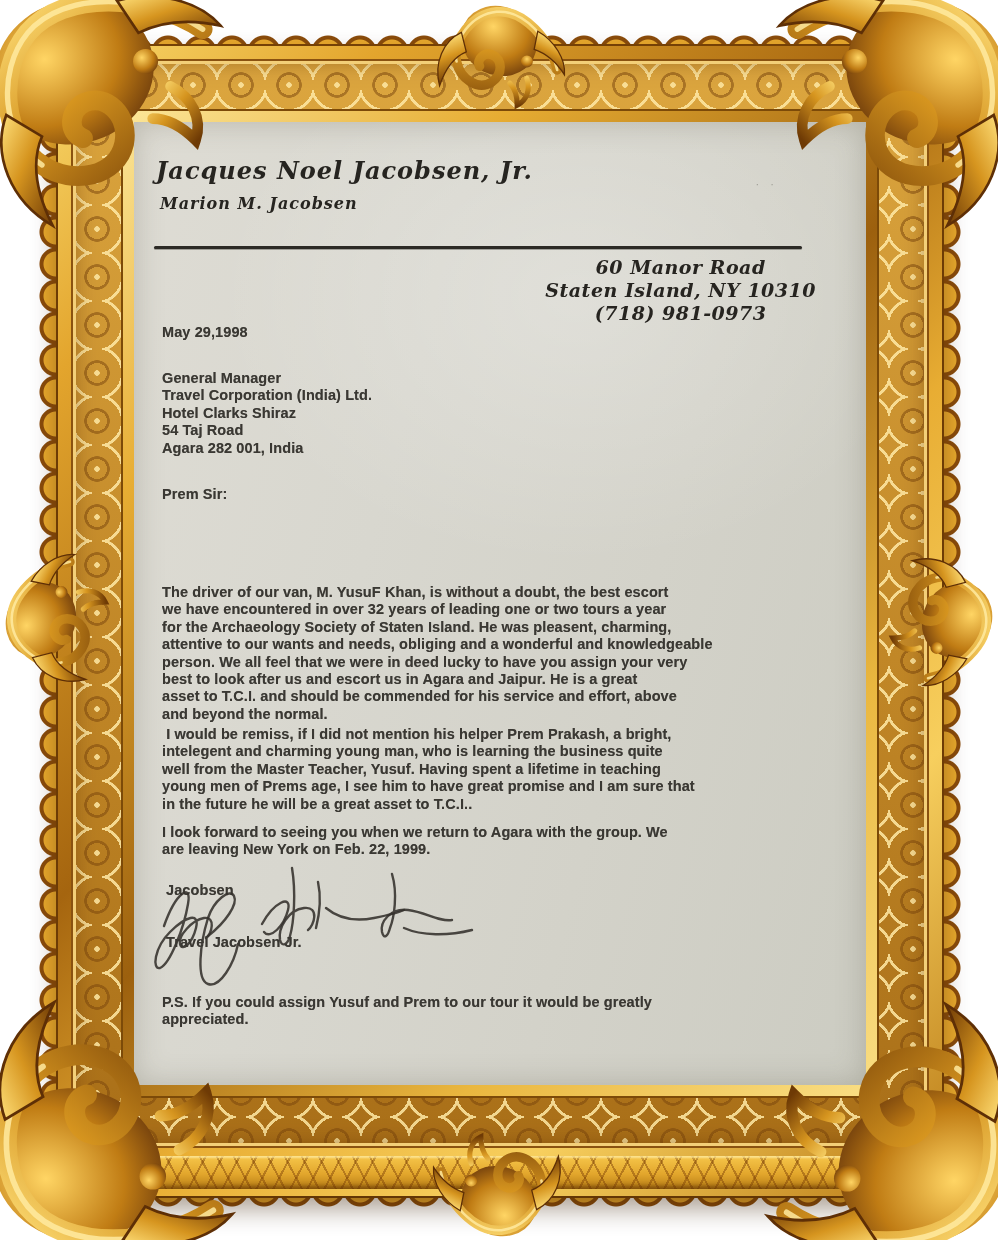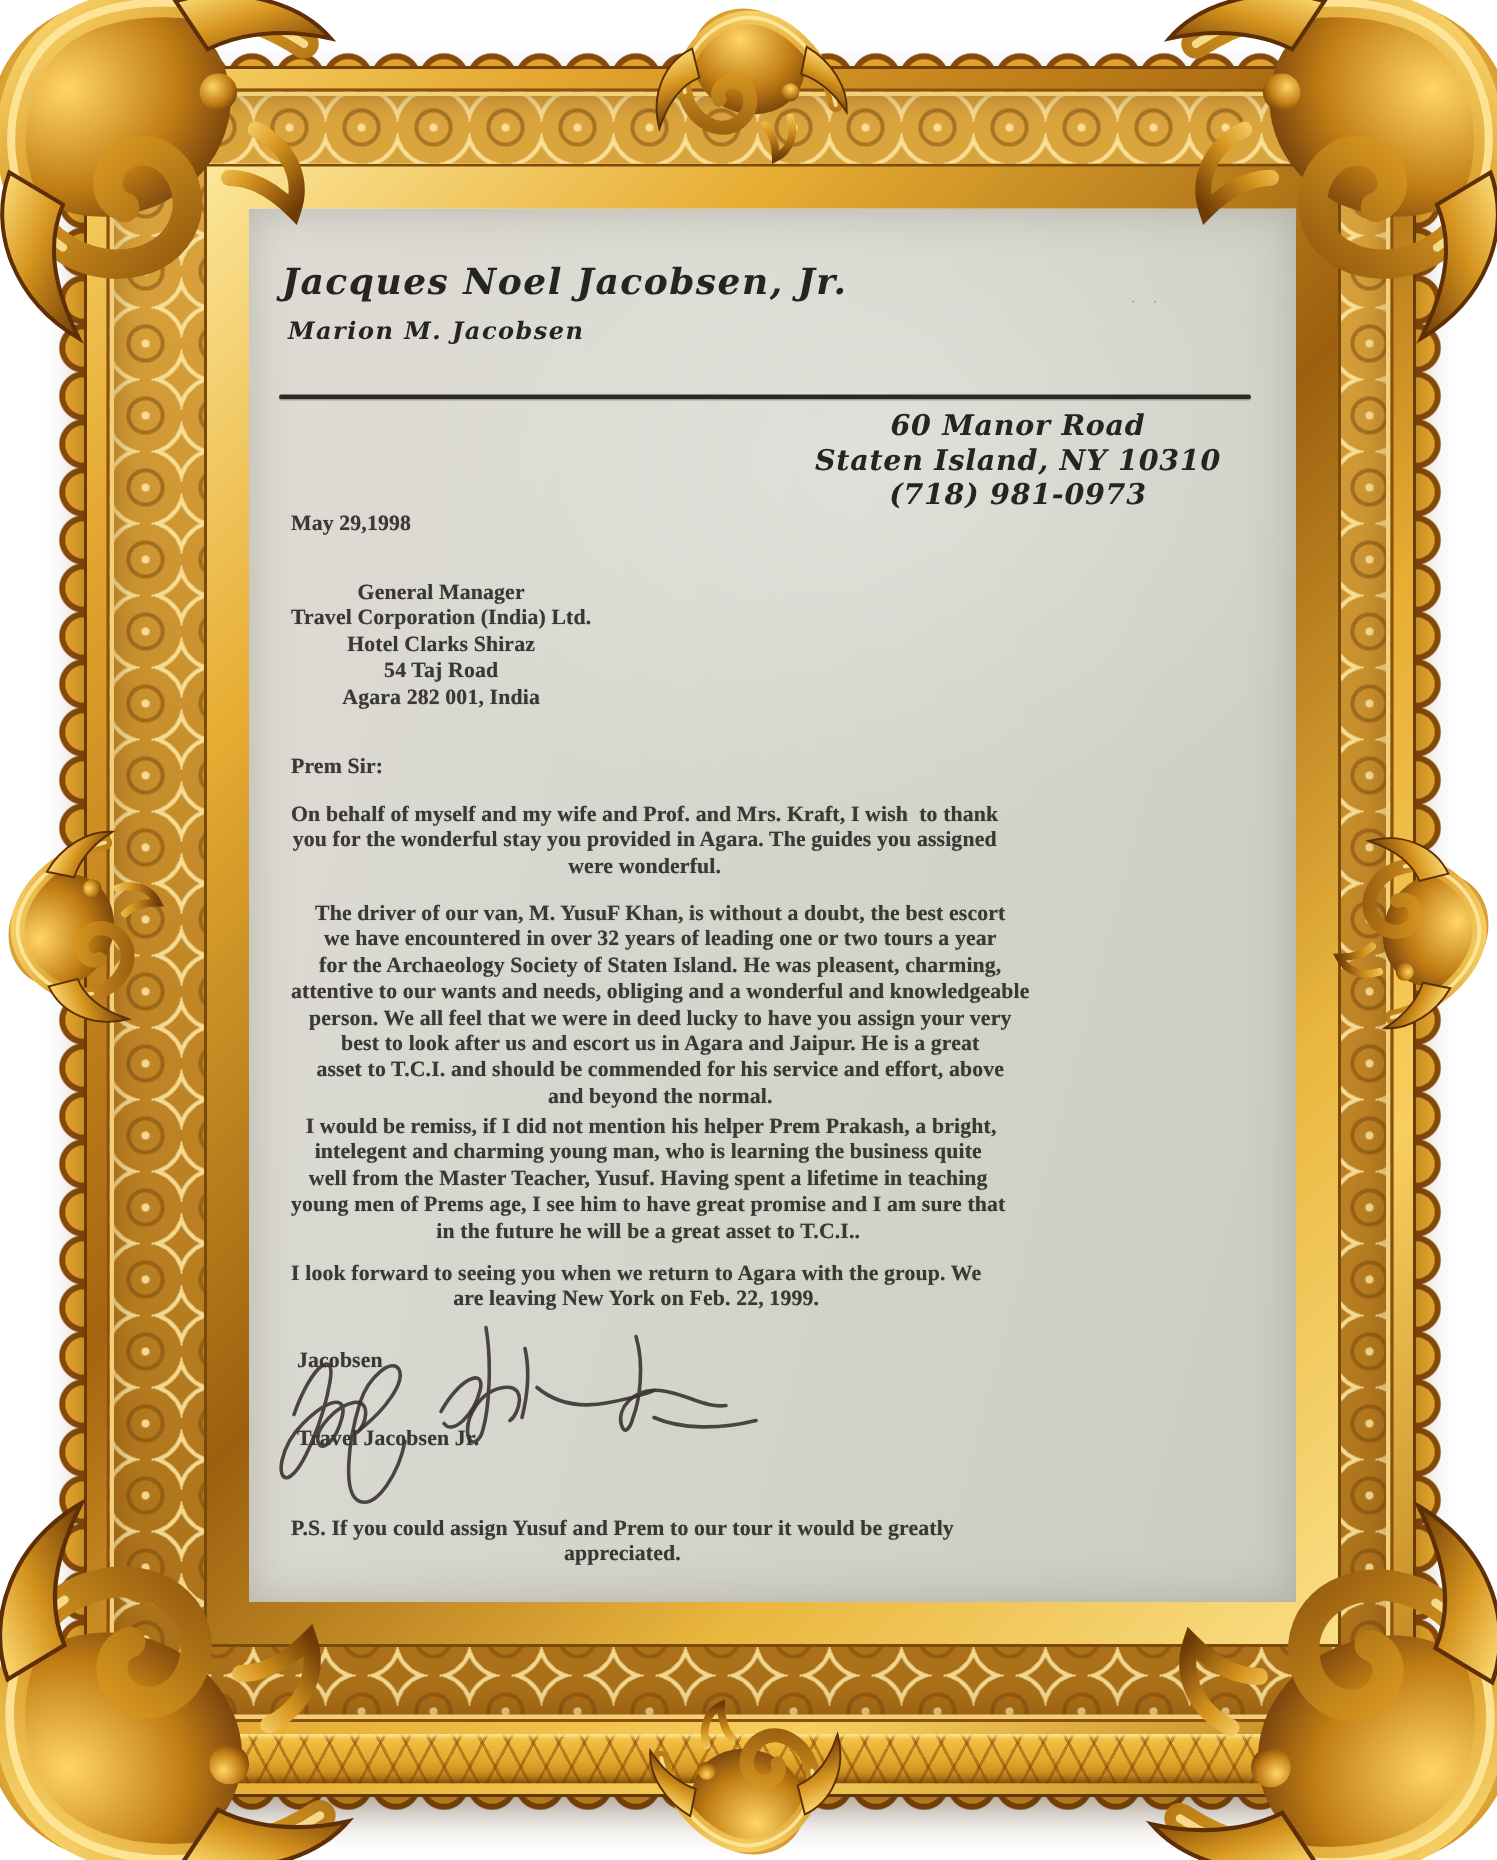--- a/index.html
+++ b/index.html
@@ -21,23 +21,23 @@
   .f-scroll{width:100%;height:100%;box-sizing:border-box;padding:48px;
     background-color:#c6913a;
     background-image:
       repeating-radial-gradient(circle at 24px 24px,
         rgba(255,233,165,.85) 0 2.5px, rgba(255,233,165,0) 3px 10px,
         rgba(120,68,12,.5) 10px 12.5px, rgba(120,68,12,0) 13px 24px),
       linear-gradient(180deg,#dca63f 0%,#c18727 55%,#a96f18 100%);
     background-size:48px 48px,100% 100%;
     border:2px solid #8a5210;box-sizing:border-box;
     box-shadow:inset 0 0 0 3px #f3cf78, inset 0 0 22px rgba(90,45,4,.5);}
-  .f-trim{width:100%;height:100%;box-sizing:border-box;padding:30px;
+  .f-trim{width:100%;height:100%;box-sizing:border-box;padding:13px;
     background:linear-gradient(135deg,#fce79a 0%,#e7ad33 22%,#9c600e 50%,#eab73f 76%,#fadf85 100%);
-    box-shadow:inset 0 0 0 2px #7c4a08;margin-left:15px;}
+    box-shadow:inset 0 0 0 2px #7c4a08;}
 
   
   .ruffle{position:absolute;z-index:1;}
   .ruffle.top{left:120px;right:120px;top:20px;height:32px;
     background:radial-gradient(circle at 16px 32px,#eaaa2d 0 12px,#8a4c0b 13px 16px,rgba(0,0,0,0) 17px);
     background-size:32px 32px;background-repeat:repeat-x;}
   .ruffle.bottom{left:120px;right:120px;bottom:18px;height:32px;
     background:radial-gradient(circle at 16px 0px,#eaaa2d 0 12px,#8a4c0b 13px 16px,rgba(0,0,0,0) 17px);
     background-size:32px 32px;background-repeat:repeat-x;}
   .ruffle.left{top:120px;bottom:120px;left:24px;width:32px;
@@ -56,23 +56,23 @@
   .orn.mb{left:50%;bottom:8px;width:120px;height:120px;transform:translateX(-50%) rotate(-135deg);}
   .orn.ml{left:10px;top:50%;width:120px;height:120px;transform:translateY(-50%) rotate(-45deg);}
   .orn.mr{right:10px;top:50%;width:120px;height:120px;transform:translateY(-50%) rotate(135deg);}
 
   
   .paper{width:100%;height:100%;position:relative;
     background:
       radial-gradient(ellipse 70% 40% at 60% 18%,rgba(255,255,255,.25),rgba(255,255,255,0) 70%),
       linear-gradient(105deg,#dedcd4 0%,#d8d7cf 35%,#d3d2c9 65%,#ccccc2 100%);
     box-shadow:inset 0 0 30px rgba(90,85,70,.28);}
-  .typed{position:absolute;font-family:Liberation Serif, serif;
+  .typed{position:absolute;font-family:Liberation Sans, sans-serif;
     font-size:14.5px;line-height:17.4px;color:#3a3833;white-space:pre-wrap;
-    font-weight:bold;letter-spacing:.1px;text-shadow:0 0 .6px rgba(58,56,51,.55);text-align:center;}
+    font-weight:bold;letter-spacing:.1px;text-shadow:0 0 .6px rgba(58,56,51,.55);}
   .script{position:absolute;font-family:"DejaVu Serif",serif;font-style:italic;
     color:#262420;font-weight:bold;}
   .lh-name1{left:22px;top:34px;font-size:24px;letter-spacing:1px;}
   .lh-name2{left:26px;top:72px;font-size:16px;letter-spacing:1px;}
   .lh-rule{position:absolute;left:20px;top:124px;width:648px;height:3px;background:#2c2a25;
     border-radius:2px;box-shadow:0 1px 0 rgba(44,42,37,.35);}
   .lh-addr{right:50px;top:134px;font-size:19px;line-height:23px;text-align:center;letter-spacing:.5px;}
   .smudge{position:absolute;right:88px;top:56px;color:rgba(50,48,42,.35);font-size:11px;letter-spacing:4px;}
   .t-date{left:28px;top:202px;}
   .t-recipient{left:28px;top:248px;}
@@ -136,23 +136,20 @@
 (718) 981-0973</div>
 
             <div class="typed t-date">May 29,1998</div>
             <div class="typed t-recipient">General Manager
 Travel Corporation (India) Ltd.
 Hotel Clarks Shiraz
 54 Taj Road
 Agara 282 001, India</div>
             <div class="typed t-salutation">Prem Sir:</div>
 
-            <div class="typed t-p1">On behalf of myself and my wife and Prof. and Mrs. Kraft, I wish  to thank
-you for the wonderful stay you provided in Agara. The guides you assigned
-were wonderful.</div>
             <div class="typed t-p2">The driver of our van, M. YusuF Khan, is without a doubt, the best escort
 we have encountered in over 32 years of leading one or two tours a year
 for the Archaeology Society of Staten Island. He was pleasent, charming,
 attentive to our wants and needs, obliging and a wonderful and knowledgeable
 person. We all feel that we were in deed lucky to have you assign your very
 best to look after us and escort us in Agara and Jaipur. He is a great
 asset to T.C.I. and should be commended for his service and effort, above
 and beyond the normal.</div>
             <div class="typed t-p3"> I would be remiss, if I did not mention his helper Prem Prakash, a bright,
 intelegent and charming young man, who is learning the business quite

